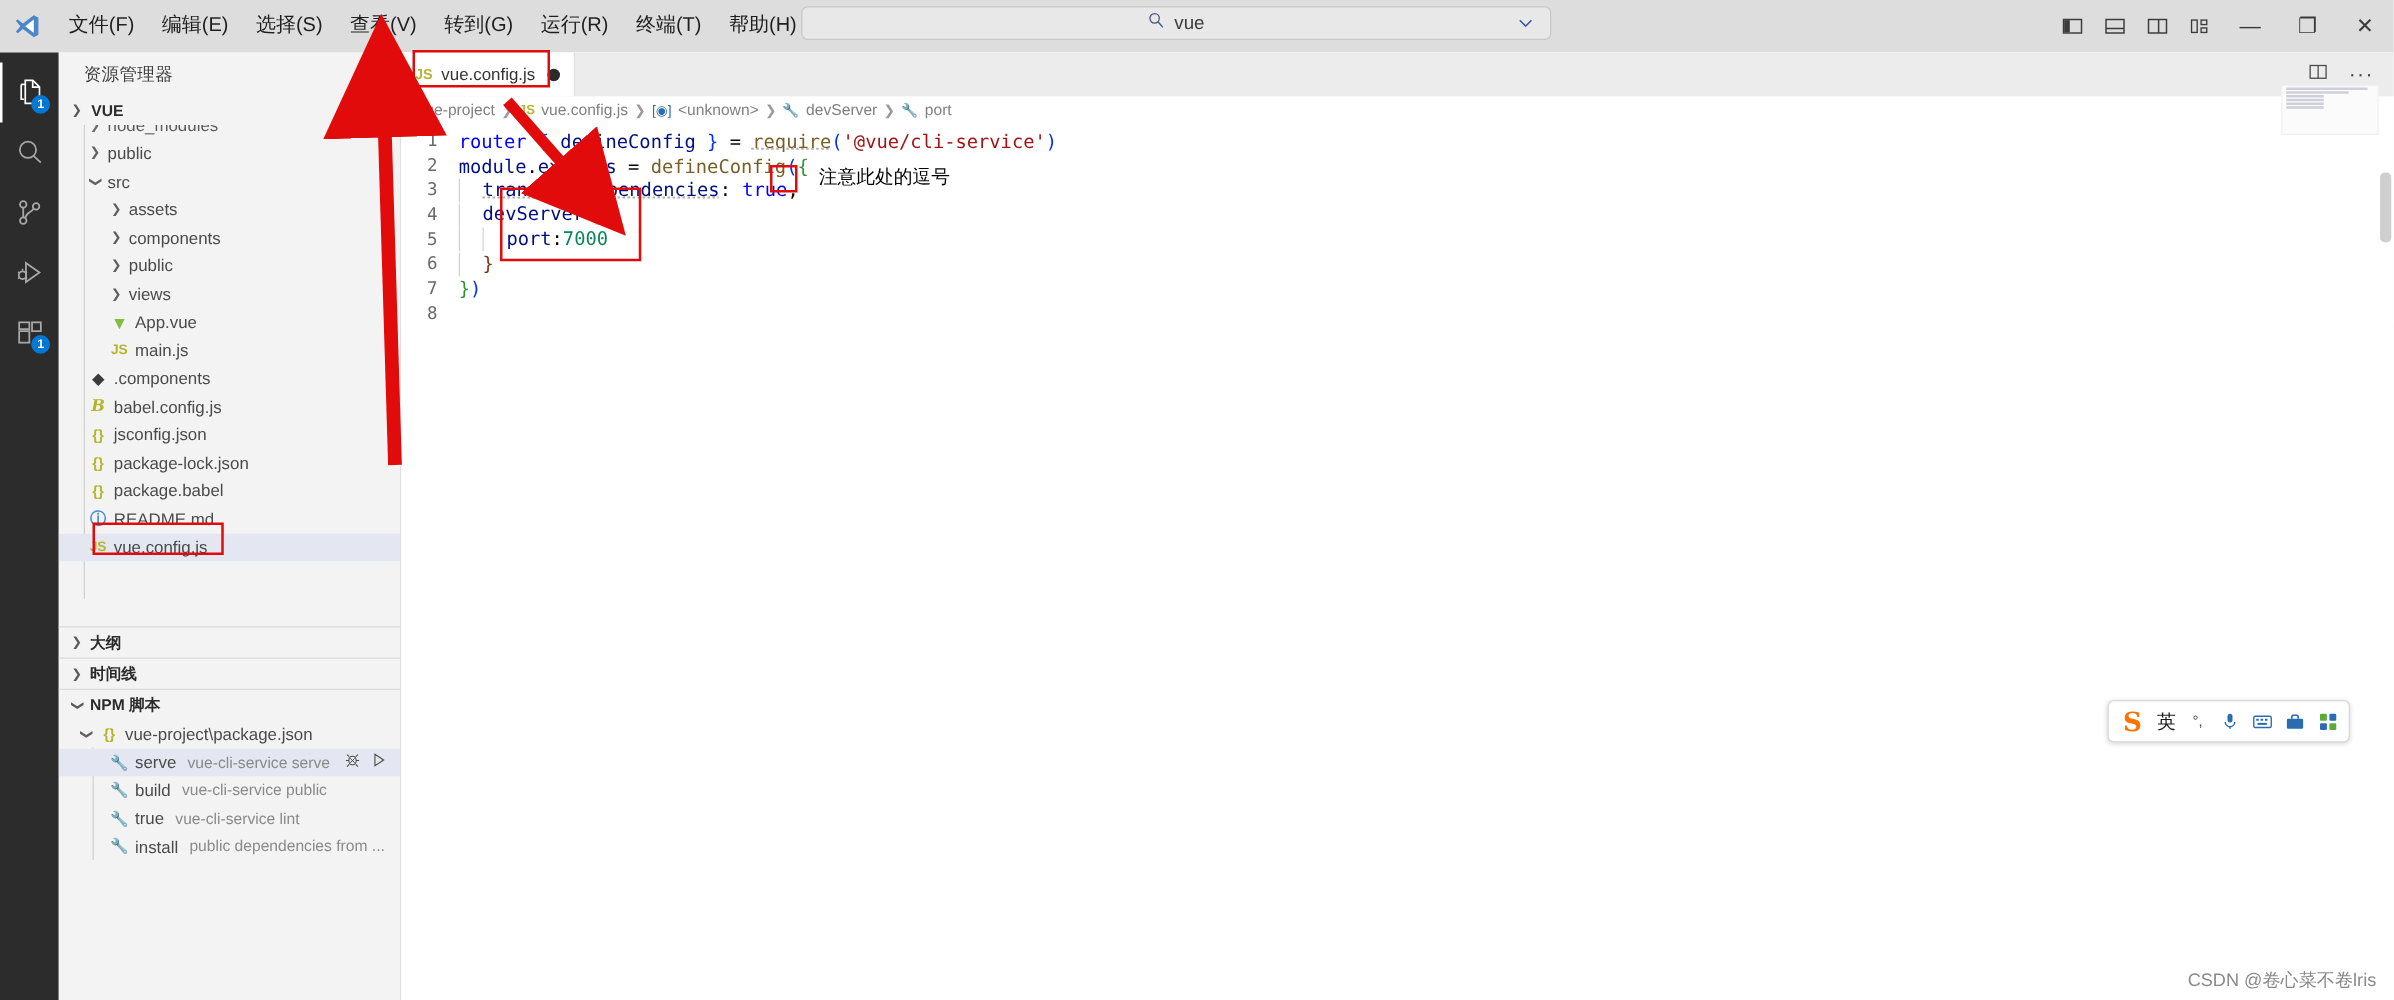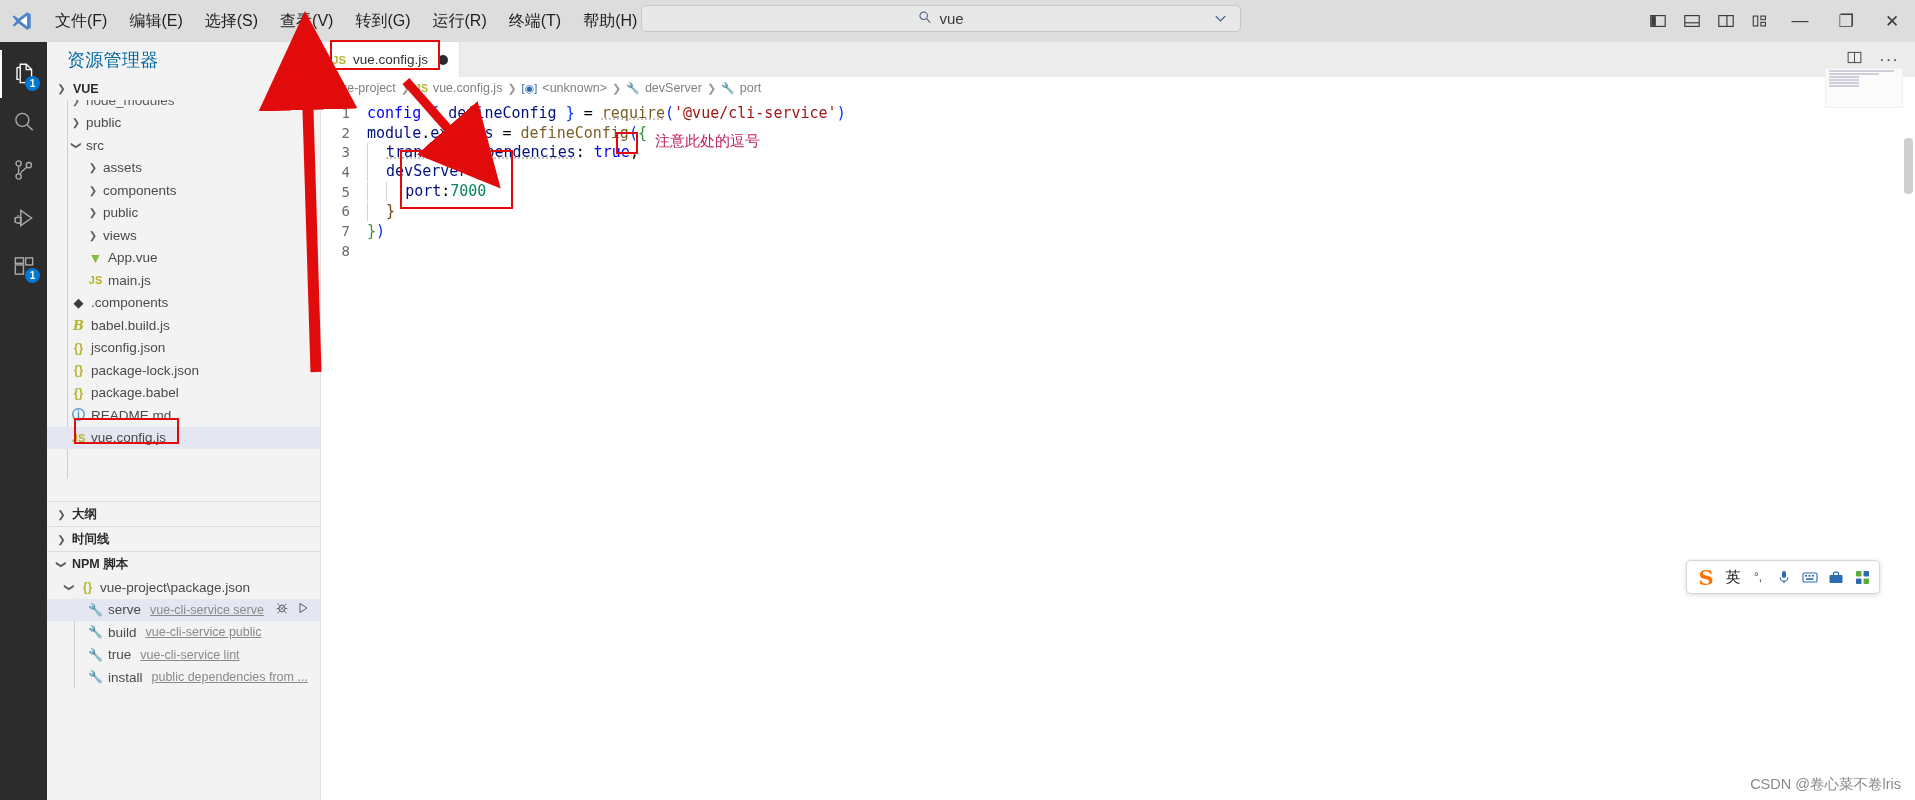--- a/index.html
+++ b/index.html
@@ -66,21 +66,21 @@
 
   
   .sidebar {
     position:absolute; left:47px; top:42px; width:274px; height:758px;
     background:#f3f3f3; border-right:1px solid #e0e0e0;
   }
   .sb-title {
     height:35px; display:flex; align-items:center; justify-content:space-between;
     padding:0 8px 0 20px;
   }
-  .sb-title-text { font-size:18px; color:#0369a1; letter-spacing:.3px;font-family:Liberation Serif, serif; }
+  .sb-title-text { font-size:14px; color:#404040; letter-spacing:.3px;font-family:Liberation Serif, serif; }
   .sb-dots { font-size:16px; color:#4b4b4b; letter-spacing:1px; padding-right:6px;}
 
   .sec-header {
     height:23px; display:flex; align-items:center; gap:4px;
     font-size:12.5px; font-weight:bold; color:#2b2b2b;
     padding-left:7px; cursor:pointer;
   }
   .twisty { width:15px; text-align:center; font-size:10px; color:#5a5a5a; display:inline-block;}
 
   .tree { position:relative; overflow:hidden; }
@@ -88,21 +88,21 @@
     height:22.5px; display:flex; align-items:center; font-size:13.5px; color:#4a4a4a;
     white-space:nowrap; cursor:pointer; position:relative;
   }
   .row.selected { background:#e4e6f1; }
   .indent-guide {
     position:absolute; left:0; top:0; bottom:0; width:1px; background:#d0d0d0;
   }
   .row .chev { width:16px; text-align:center; font-size:10px; color:#606060; flex:0 0 16px;}
   .row .fic { width:21px; text-align:center; flex:0 0 21px; font-size:12px; font-weight:bold; }
   .row .lbl { padding-left:2px; }
-  .row .sub { color:#8a8a8a; font-size:12.5px; padding-left:9px;text-decoration:underline; }
+  .row .sub { color:#8a8a8a; font-size:12.5px; padding-left:9px; }
   .row .acts { margin-left:auto; display:flex; gap:7px; padding-right:10px; }
 
   .panel-bar {
     height:25px; display:flex; align-items:center; gap:3px;
     font-size:12.5px; font-weight:bold; color:#2b2b2b;
     border-top:1px solid #dcdcdc; padding-left:7px; cursor:pointer;
   }
 
   
   .editor { position:absolute; left:321px; top:42px; right:0; bottom:0; background:#ffffff; }
@@ -157,21 +157,21 @@
   .mm-line.m { width:66%; }
   .mm-line.l { width:86%; }
   .scroll-thumb {
     position:absolute; right:2px; top:96px; width:9px; height:56px;
     background:#cfcfcf; border-radius:4px;
   }
 
   
   .ann-box { position:absolute; border:2.3px solid #e10b0b; pointer-events:none; }
   .ann-text {
-    position:absolute; color:#be185d; font-size:15px;
+    position:absolute; color:#000000; font-size:15px;
     font-family:"DejaVu Sans","Liberation Sans",sans-serif; white-space:nowrap;
   }
   svg.arrow-svg { position:absolute; left:0; top:0; width:1915px; height:800px; pointer-events:none; }
 
   
   .ime {
     position:absolute; right:35px; bottom:206px;
     display:flex; align-items:center; gap:0px;
     background:#ffffff; border:1px solid #d8d8d8; border-radius:5px;
     height:34px; padding:0 4px;
@@ -369,21 +369,21 @@
         <span class="lbl">main.js</span>
       </div>
       <div class="row">
         <span style="width:21px"></span>
         <span class="fic" style="color:#3b3b3b;font-size:13px;">◆</span>
         <span class="lbl">.components</span>
       </div>
       <div class="row">
         <span style="width:21px"></span>
         <span class="fic" style="color:#b5b52c;font-size:13px;font-style:italic;font-family:'DejaVu Serif',serif;">B</span>
-        <span class="lbl">babel.build.js</span>
+        <span class="lbl">babel.config.js</span>
       </div>
       <div class="row">
         <span style="width:21px"></span>
         <span class="fic" style="color:#b5b52c;font-size:12px;">{}</span>
         <span class="lbl">jsconfig.json</span>
       </div>
       <div class="row">
         <span style="width:21px"></span>
         <span class="fic" style="color:#b5b52c;font-size:12px;">{}</span>
         <span class="lbl">package-lock.json</span>
@@ -492,21 +492,21 @@
       <span style="font-size:11px;color:#6a6a6a;">🔧</span>
       <span>devServer</span>
       <span class="bc-sep">❯</span>
       <span style="font-size:11px;color:#6a6a6a;">🔧</span>
       <span>port</span>
     </div>
 
     <div class="code">
       <div class="cline">
         <span class="lnum">1</span>
-        <span class="ctext"><span class="k-blue">config</span><span class="k-black"> </span><span class="k-bracket1">{</span><span class="k-dkblue"> defineConfig </span><span class="k-bracket1">}</span><span class="k-black"> = </span><span class="k-gold sq">require</span><span class="k-bracket1">(</span><span class="k-brown">'@vue/cli-service'</span><span class="k-bracket1">)</span></span>
+        <span class="ctext"><span class="k-blue">router</span><span class="k-black"> </span><span class="k-bracket1">{</span><span class="k-dkblue"> defineConfig </span><span class="k-bracket1">}</span><span class="k-black"> = </span><span class="k-gold sq">require</span><span class="k-bracket1">(</span><span class="k-brown">'@vue/cli-service'</span><span class="k-bracket1">)</span></span>
       </div>
       <div class="cline">
         <span class="lnum">2</span>
         <span class="ctext"><span class="k-dkblue">module</span><span class="k-black">.</span><span class="k-dkblue">exports</span><span class="k-black"> = </span><span class="k-gold">defineConfig</span><span class="k-bracket1">(</span><span class="k-bracket2">{</span></span>
       </div>
       <div class="cline">
         <span class="lnum">3</span>
         <span class="ctext"><span class="ind-line">&nbsp;&nbsp;</span><span class="k-dkblue sq">transpileDependencies</span><span class="k-black">: </span><span class="k-blue">true</span><span class="k-black">,</span></span>
       </div>
       <div class="cline">

